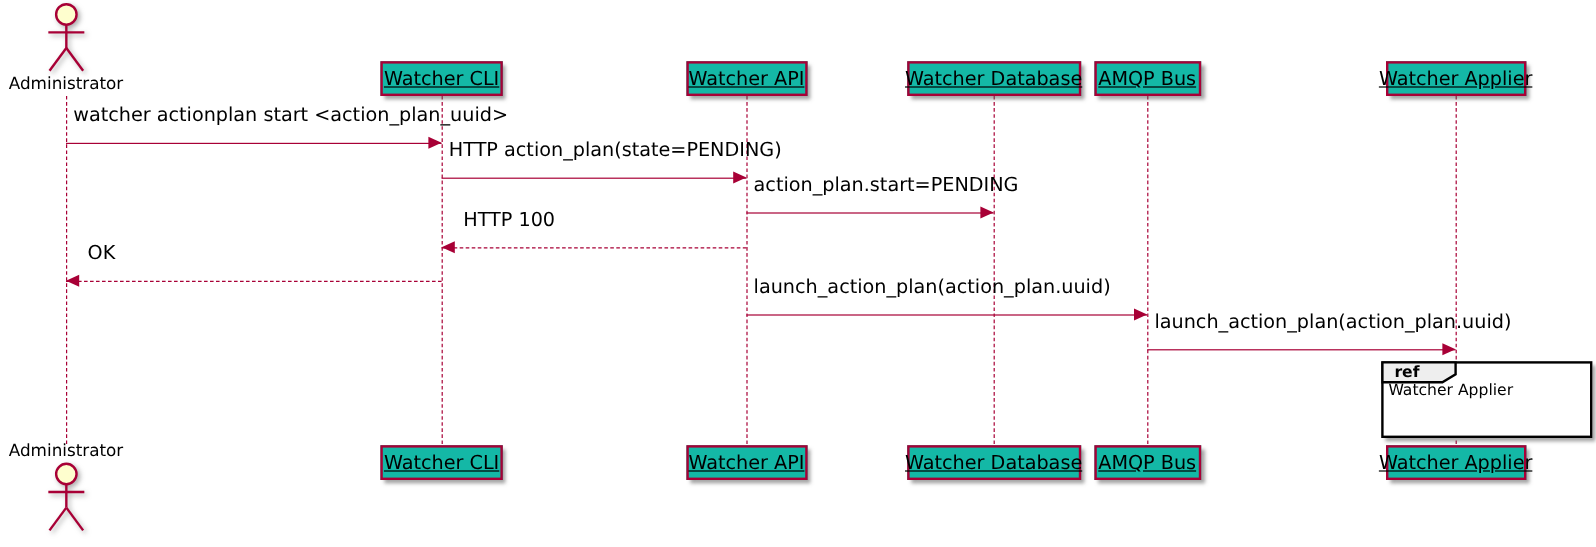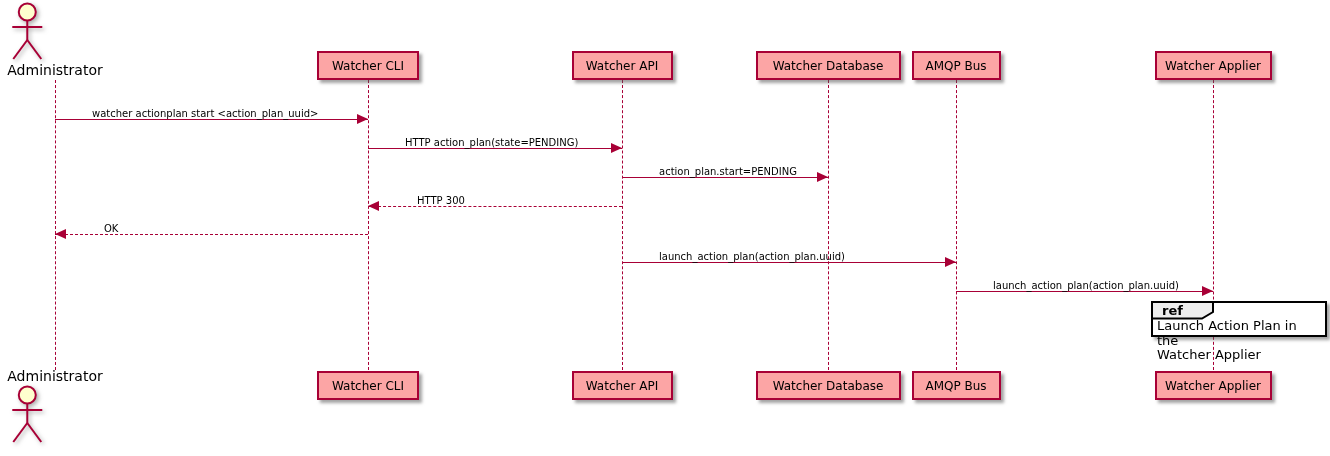--- a/index.html
+++ b/index.html
@@ -6,41 +6,41 @@
   #diagram{
     position:relative;width:1330px;height:456px;background:#ffffff;
     font-family:"DejaVu Sans",sans-serif;color:#000;overflow:hidden;
   }
   .lifeline{
     position:absolute;width:0;
     border-left:1px dashed #A80036;
   }
   .participant{
     position:absolute;box-sizing:border-box;
-    background:#fca5a5;border:2px solid #A80036;
+    background:#14b8a6;border:2px solid #A80036;
     box-shadow:3px 3px 3px rgba(90,90,90,0.55);
     display:flex;align-items:center;justify-content:center;
-    font-size:12px;white-space:nowrap;padding:0 5px;
+    font-size:16px;white-space:nowrap;padding:0 5px;text-decoration:underline;
   }
   .actor{
-    position:absolute;display:flex;flex-direction:column;
+    position:absolute;display:flex;flex-direction:column;align-items:center;
     transform:translateX(-50%);
   }
   .actor svg{display:block;filter:drop-shadow(2px 2px 2px rgba(90,90,90,0.5));}
   .actor-label{font-size:14px;white-space:nowrap;line-height:17px;}
   .message{position:absolute;height:0;}
   .msg-line{position:absolute;left:0;right:0;top:0;border-top:1px solid #A80036;}
   .msg-line.dashed{border-top:1px dashed #A80036;}
-  .msg-label{position:absolute;bottom:0;font-size:10px;white-space:nowrap;margin-left:31px;}
+  .msg-label{position:absolute;bottom:14px;font-size:16px;white-space:nowrap;}
   .arrowhead{position:absolute;width:0;height:0;top:-5px;
     border-top:5px solid transparent;border-bottom:5px solid transparent;}
   .arrowhead.right{right:0;border-left:11px solid #A80036;}
   .arrowhead.left{left:0;border-right:11px solid #A80036;}
   .ref-frame{
-    position:absolute;left:1151px;top:301px;width:176px;height:36px;
+    position:absolute;left:1151px;top:301px;width:176px;height:64px;
     box-sizing:border-box;background:#ffffff;border:2px solid #000;
     box-shadow:3px 3px 3px rgba(90,90,90,0.55);
   }
   .ref-tab{position:absolute;top:-2px;left:-2px;}
   .ref-keyword{font-family:"DejaVu Sans",sans-serif;font-size:13px;font-weight:bold;fill:#000;}
   .ref-body{padding:16px 4px 2px 4px;font-size:13px;line-height:14.5px;}
 </style>
 </head>
 <body>
 
@@ -84,21 +84,21 @@
       <div class="msg-label" style="left: 6px;">HTTP action_plan(state=PENDING)</div>
       <div class="arrowhead right"></div>
     </div>
     <div class="message" style="left: 622px; top: 177px; width: 206px;">
       <div class="msg-line"></div>
       <div class="msg-label" style="left: 6px;">action_plan.start=PENDING</div>
       <div class="arrowhead right"></div>
     </div>
     <div class="message" style="left: 368px; top: 206px; width: 254px;">
       <div class="msg-line dashed"></div>
-      <div class="msg-label" style="left: 18px;">HTTP 300</div>
+      <div class="msg-label" style="left: 18px;">HTTP 100</div>
       <div class="arrowhead left"></div>
     </div>
     <div class="message" style="left: 55px; top: 234px; width: 313px;">
       <div class="msg-line dashed"></div>
       <div class="msg-label" style="left: 18px;">OK</div>
       <div class="arrowhead left"></div>
     </div>
     <div class="message" style="left: 622px; top: 262px; width: 334px;">
       <div class="msg-line"></div>
       <div class="msg-label" style="left: 6px;">launch_action_plan(action_plan.uuid)</div>
@@ -108,21 +108,20 @@
       <div class="msg-line"></div>
       <div class="msg-label" style="left: 6px;">launch_action_plan(action_plan.uuid)</div>
       <div class="arrowhead right"></div>
     </div>
     <div class="ref-frame">
     <svg class="ref-tab" width="64" height="19" viewBox="0 0 64 19">
       <path d="M1,1 H62 V11 L51,17.5 H1 Z" fill="#EEEEEE" stroke="#000000" stroke-width="2"></path>
       <text x="11" y="13.5" class="ref-keyword">ref</text>
     </svg>
     <div class="ref-body">
-      <div>Launch Action Plan in the</div>
       <div>Watcher Applier</div>
     </div>
   </div>
 
 <div class="participant" style="left: 317px; top: 51px; width: 102px; height: 29px;">Watcher CLI</div>
     <div class="participant" style="left: 317px; top: 371px; width: 102px; height: 29px;">Watcher CLI</div>
     <div class="participant" style="left: 571.5px; top: 51px; width: 101px; height: 29px;">Watcher API</div>
     <div class="participant" style="left: 571.5px; top: 371px; width: 101px; height: 29px;">Watcher API</div>
     <div class="participant" style="left: 755.5px; top: 51px; width: 145px; height: 29px;">Watcher Database</div>
     <div class="participant" style="left: 755.5px; top: 371px; width: 145px; height: 29px;">Watcher Database</div>

